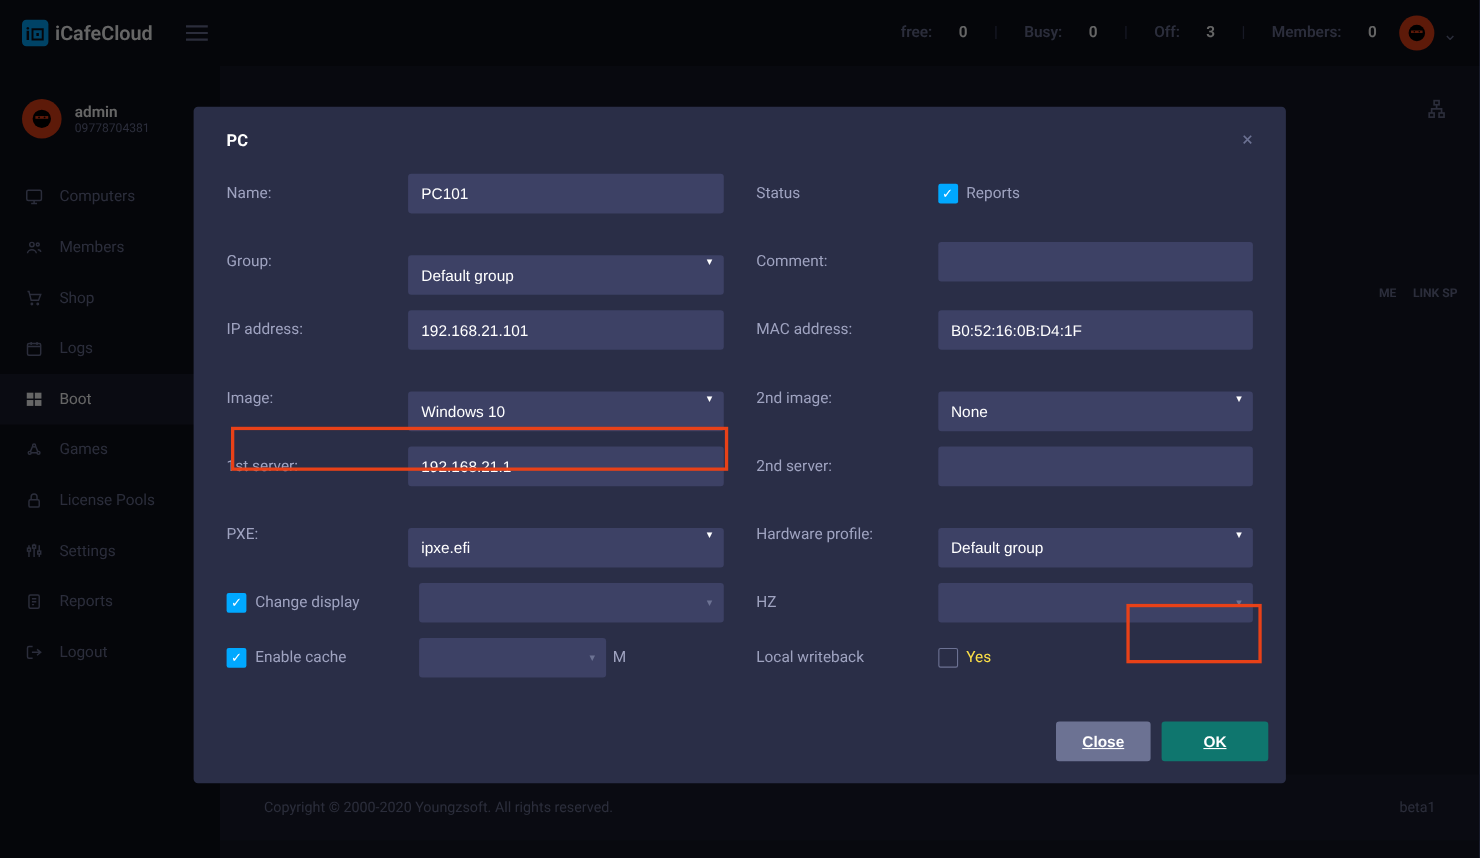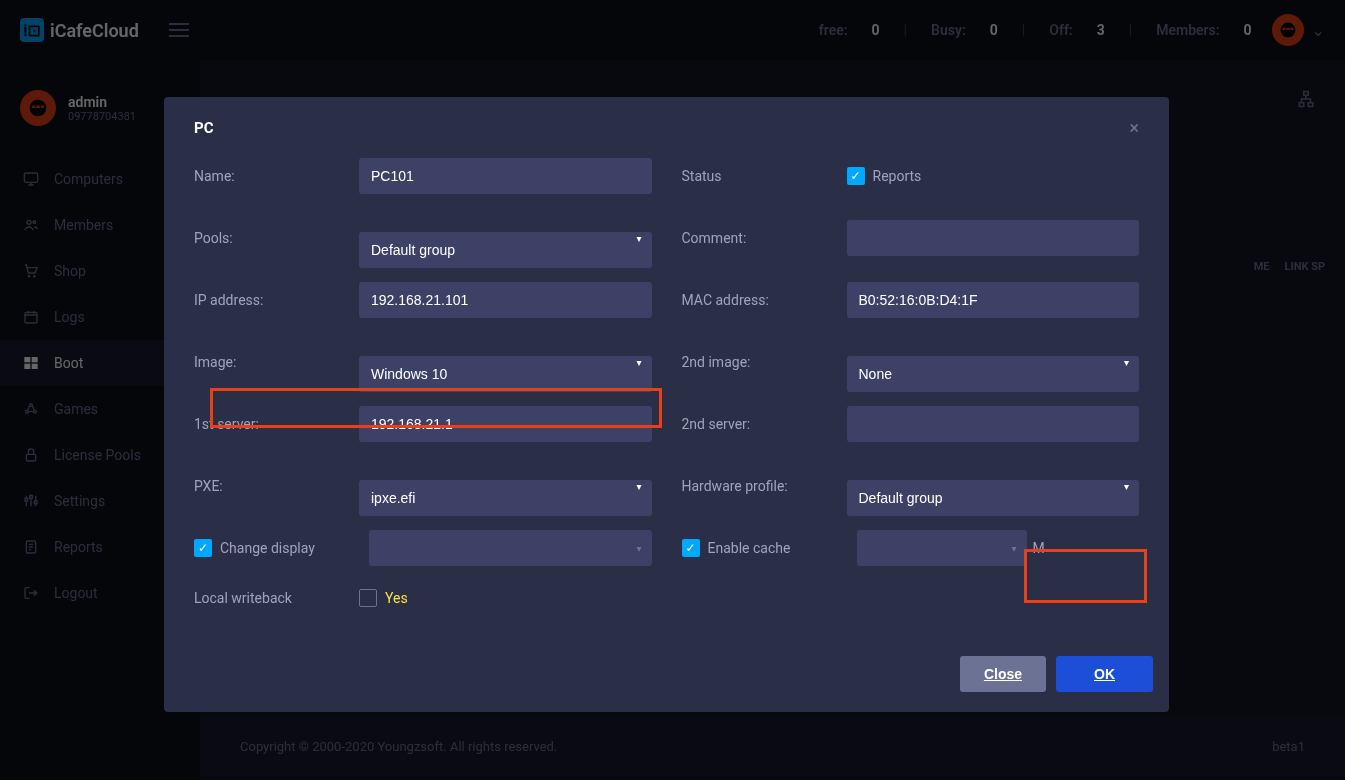--- a/index.html
+++ b/index.html
@@ -26,28 +26,28 @@
     .user-info .userid { font-size: 11px; color: #6c7293; }
     .nav { margin-top: 10px; }
     .nav-item { display: flex; align-items: center; gap: 14px; padding: 14px 22px; color: #6c7293; font-size: 14px; cursor: pointer; }
     .nav-item.active { background: #1a1d2e; color: #fff; }
     .nav-icon { width: 18px; height: 18px; display: flex; align-items: center; justify-content: center; }
     
     
     .main { position: absolute; left: 200px; top: 60px; right: 0; bottom: 0; background: #151826; padding: 20px; }
     .network-icon { position: absolute; top: 30px; right: 30px; color: #6c7293; }
     .table-headers { position: absolute; top: 200px; right: 20px; display: flex; gap: 15px; color: #6c7293; font-size: 11px; font-weight: 700; }
-    .footer { position: absolute; bottom: 4px; left: 0; right: 0; height: 60px; background: #1a1d2e; display: flex; align-items: center; padding: 0 40px; color: #6c7293; font-size: 13px; }
+    .footer { position: absolute; bottom: 16px; left: 0; right: 0; height: 60px; background: #1a1d2e; display: flex; align-items: center; padding: 0 40px; color: #6c7293; font-size: 13px; }
     .footer-right { margin-left: auto; }
     
     
     .overlay { position: absolute; inset: 0; background: rgba(0,0,0,0.6); z-index: 100; }
     
     
-    .modal { position: absolute; top: 97px; left: 164px; right: 176px; background: #2a2e47; border-radius: 4px; z-index: 200; }
+    .modal { position: absolute; top: 97px; left: 176px; right: 176px; background: #2a2e47; border-radius: 4px; z-index: 200; }
     .modal-header { padding: 20px 30px; display: flex; align-items: center; }
     .modal-title { font-size: 15px; font-weight: 700; color: #fff; }
     .modal-close { margin-left: auto; color: #6c7293; font-size: 18px; cursor: pointer; }
     .modal-body { padding: 0 30px 20px; }
     .form-grid { display: grid; grid-template-columns: 1fr 1fr; gap: 14px 30px; }
     .form-row { display: flex; align-items: center; gap: 10px; min-height: 36px; }
     .form-label { width: 155px; font-size: 14px; color: #9fa3c0; }
     .form-control { flex: 1; height: 36px; background: #3d4165; border: none; border-radius: 3px; padding: 0 12px; color: #fff; font-size: 14px; }
     .form-select { flex: 1; height: 36px; background: #3d4165; border: none; border-radius: 3px; padding: 0 30px 0 12px; color: #fff; font-size: 14px; position: relative; appearance: none; margin-top: 24px; }
     .select-wrap { flex: 1; position: relative; }
@@ -62,21 +62,21 @@
     .cache-input-wrap { position: relative; width: 170px; }
     .cache-input-wrap::after { content: '▾'; position: absolute; right: 10px; top: 50%; transform: translateY(-50%); color: #6c7293; pointer-events: none; font-size: 10px; }
     .cache-unit { color: #9fa3c0; font-size: 14px; }
     
     .highlight-row { position: absolute; border: 3px solid #e84118; width: 452px; height: 40px; left: 210px; top: 388px; pointer-events: none; z-index: 300; }
     .highlight-ok { position: absolute; border: 3px solid #e84118; width: 123px; height: 54px; left: 1024px; top: 549px; pointer-events: none; z-index: 300; }
     
     .modal-footer { padding: 20px 16px; display: flex; justify-content: flex-end; gap: 10px; text-decoration: underline; }
     .btn { padding: 10px 24px; border: none; border-radius: 3px; font-size: 14px; font-weight: 600; cursor: pointer; }
     .btn-close { background: #6c7293; color: #fff; }
-    .btn-ok { background: #1d4ed8; color: #fff; padding: 10px 38px; }
+    .btn-ok { background: #0f766e; color: #fff; padding: 10px 38px; }
     
     svg { display: block; }
   </style>
 </head>
 <body>
 
 <div class="header">
   <div class="logo">
     <span class="logo-icon">i⊡</span>
     <span class="logo-text">iCafeCloud</span>
@@ -262,21 +262,21 @@
       </div>
       <div class="form-row">
         <span class="form-label">Status</span>
         <div style="display:flex;align-items:center;">
           <span class="checkbox">✓</span>
           <span style="color:#9fa3c0;font-size:14px;">Reports</span>
         </div>
       </div>
 
       <div class="form-row">
-        <span class="form-label">Pools:</span>
+        <span class="form-label">Group:</span>
         <div class="select-wrap">
           <select class="form-select" style="width:100%;"><option>Default group</option></select>
         </div>
       </div>
       <div class="form-row">
         <span class="form-label">Comment:</span>
         <input class="form-control" value="" style="">
       </div>
 
       <div class="form-row">
@@ -321,20 +321,26 @@
         <div class="select-wrap">
           <select class="form-select" style="width:100%;"><option>Default group</option></select>
         </div>
       </div>
 
       <div class="form-row">
         <div style="display:flex;align-items:center;width:165px;">
           <span class="checkbox">✓</span>
           <span style="color:#9fa3c0;font-size:14px;">Change display</span>
         </div>
+        <div class="select-wrap-light">
+          <select class="form-select-light"><option></option></select>
+        </div>
+      </div>
+      <div class="form-row">
+        <span class="form-label">HZ</span>
         <div class="select-wrap-light">
           <select class="form-select-light"><option></option></select>
         </div>
       </div>
 
       <div class="form-row">
         <div style="display:flex;align-items:center;width:165px;">
           <span class="checkbox">✓</span>
           <span style="color:#9fa3c0;font-size:14px;">Enable cache</span>
         </div>

